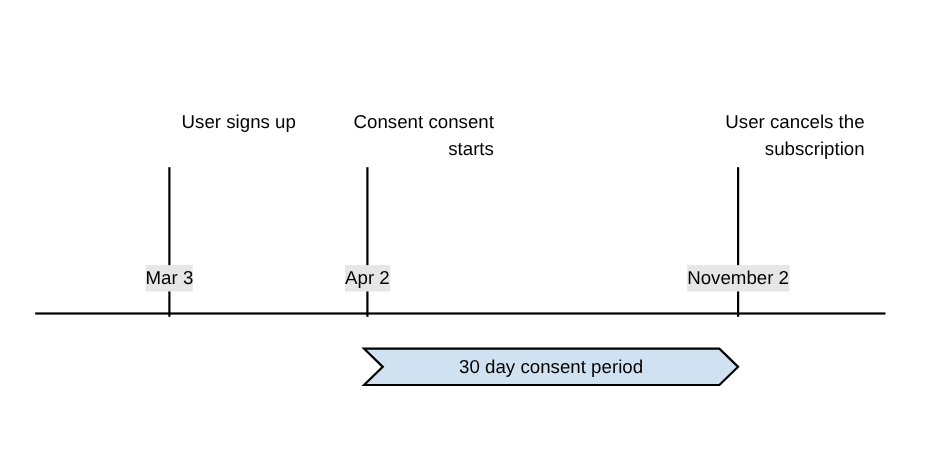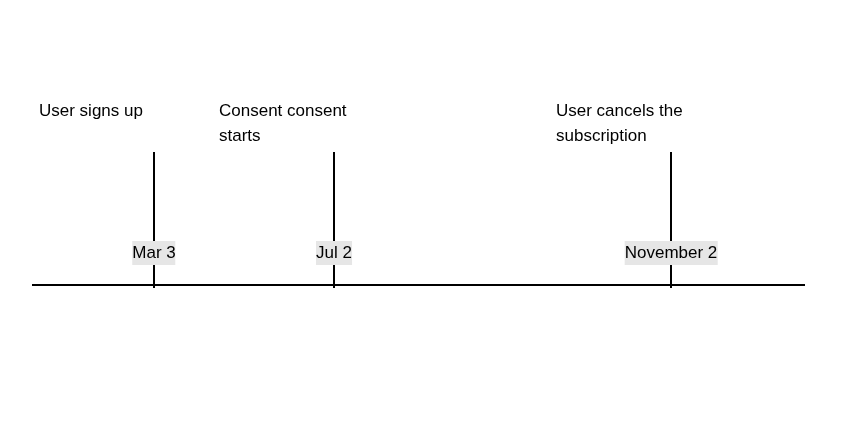--- a/index.html
+++ b/index.html
@@ -47,21 +47,21 @@
     width: 0;
   }
 
   
   .event-caption {
     position: absolute;
     top: 98px;
     left: 50%;
     transform: translateX(-50%);
     width: 230px;
-    text-align: left;
+    text-align: right;
     font-size: 17px;
     line-height: 25px;
     color: #000000;
     white-space: pre-line;
     pointer-events: none;
   }
 
   
   .event-date {
     position: absolute;
@@ -115,24 +115,30 @@
   <div class="event" id="event-0" style="left:154px;">
     <div class="event-caption">User signs up</div>
     <div class="tick-stem" style="left:-1px;"></div>
     <div class="event-date">Mar 3</div>
   </div>
 
   <div class="event" id="event-1" style="left:334px;">
     <div class="event-caption">Consent consent
 starts</div>
     <div class="tick-stem" style="left:-1px;"></div>
-    <div class="event-date">Jul 2</div>
+    <div class="event-date">Apr 2</div>
   </div>
 
   <div class="event" id="event-2" style="left:671px;">
     <div class="event-caption">User cancels the
 subscription</div>
     <div class="tick-stem" style="left:-1px;"></div>
     <div class="event-date">November 2</div>
   </div>
 
+  <div class="banner">
+    <svg viewBox="0 0 342 35" preserveAspectRatio="none">
+      <polygon points="1,1 324,1 341,17.5 324,34 1,34 18,17.5" fill="#d0e1f2" stroke="#000000" stroke-width="2" stroke-linejoin="miter"></polygon>
+    </svg>
+    <div class="banner-label">30 day consent period</div>
+  </div>
 
 </div>
 
 </body></html>

